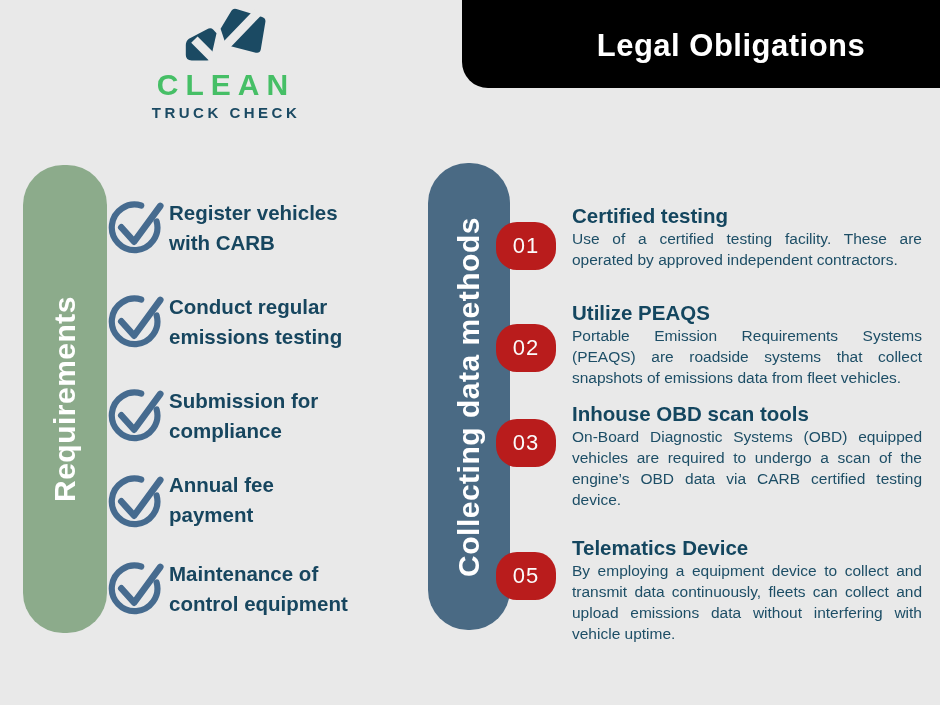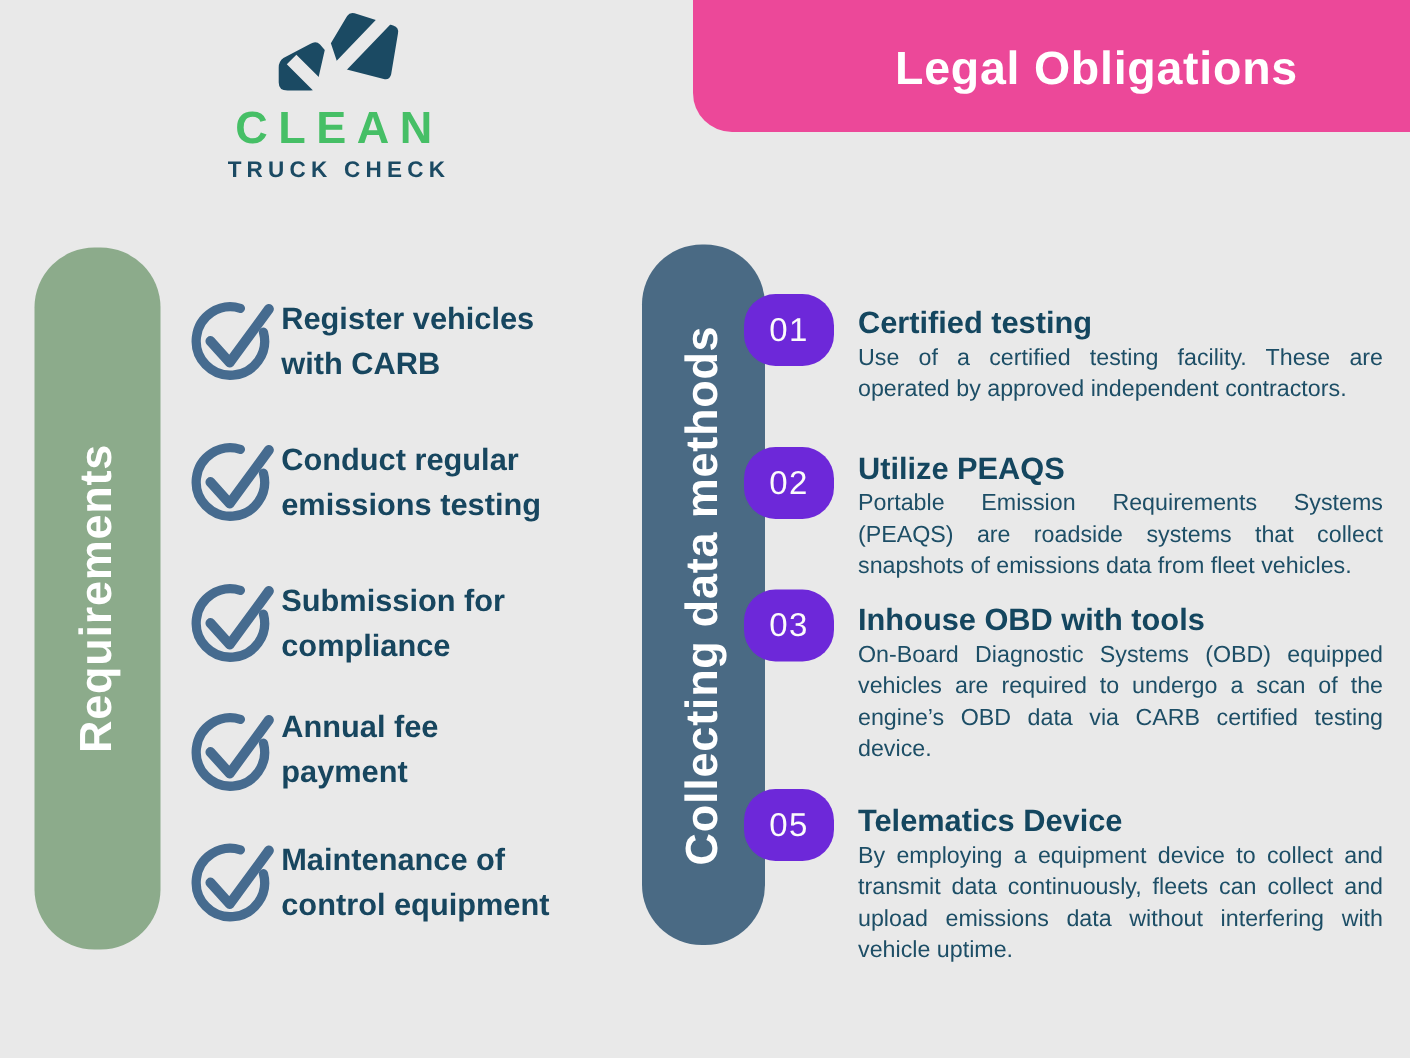--- a/index.html
+++ b/index.html
@@ -8,21 +8,21 @@
     font-family: "Liberation Sans", sans-serif;
     background: #e9e9e9;
     position: relative;
     overflow: hidden;
   }
   .stage { position: absolute; inset: 0; width: 940px; height: 705px; }
 
   
   .header-bar {
     position: absolute; left: 462px; top: 0; width: 478px; height: 88px;
-    background: #ec4899;
+    background: #000000;
     border-radius: 0 0 0 26px;
     display: flex; align-items: center; justify-content: center;
     padding-left: 60px; padding-top: 4px;
   }
   .header-title {
     color: #ffffff; font-size: 31px; font-weight: bold; letter-spacing: .5px;
   }
 
   
   .logo { position: absolute; left: 126px; top: 8px; width: 200px; text-align: center; }
@@ -44,37 +44,37 @@
   .pill-green { left: 23px; top: 165px; width: 84px; height: 468px; background: #8cab8b; }
   .pill-blue  { left: 428px; top: 163px; width: 82px; height: 467px; background: #4a6a84; }
   .pill-label {
     transform: rotate(-90deg); white-space: nowrap;
     color: #ffffff; font-size: 30px; font-weight: bold; letter-spacing: .5px;
   }
 
   
   .req-row {
     position: absolute; left: 108px; width: 290px;
-    display: flex; align-items: flex-start; gap: 4px; justify-content: center;
+    display: flex; align-items: flex-start; gap: 4px;
   }
   .req-row.center { align-items: center; }
   .check-icon { width: 57px; height: 57px; flex: 0 0 57px; }
   .req-text {
     color: #17465f; font-size: 20.5px; font-weight: bold; line-height: 30px;
     width: 192px; padding-top: 1px;
   }
   .r1 { top: 197px; } .r2 { top: 291px; } .r3 { top: 385px; }
   .r4 { top: 469px; height: 60px; } .r5 { top: 558px; }
 
   
   .badge {
     position: absolute; left: 496px; width: 60px; height: 48px;
-    background: #6d28d9; border-radius: 21px;
+    background: #b91c1c; border-radius: 21px;
     display: flex; align-items: center; justify-content: center;
-    color: #fbfbfb; font-size: 22px; letter-spacing: 1px;
+    color: #fbfbfb; font-size: 22px; letter-spacing: 1px; margin-top: 26px;
   }
   .b1 { top: 196px; } .b2 { top: 298px; } .b3 { top: 393px; } .b4 { top: 526px; }
 
   
   .method {
     position: absolute; left: 572px; width: 350px;
   }
   .m1 { top: 203px; } .m2 { top: 300px; } .m3 { top: 401px; } .m4 { top: 535px; }
   .method-title {
     color: #14465f; font-size: 20.5px; font-weight: bold; line-height: 25px;
@@ -164,21 +164,21 @@
     <div class="method-title">Certified testing</div>
     <div class="method-desc">Use of a certified testing facility. These are operated by approved independent contractors.</div>
   </div>
 
   <div class="method m2">
     <div class="method-title">Utilize PEAQS</div>
     <div class="method-desc">Portable Emission Requirements Systems (PEAQS) are roadside systems that collect snapshots of emissions data from fleet vehicles.</div>
   </div>
 
   <div class="method m3">
-    <div class="method-title">Inhouse OBD with tools</div>
+    <div class="method-title">Inhouse OBD scan tools</div>
     <div class="method-desc">On-Board Diagnostic Systems (OBD) equipped vehicles are required to undergo a scan of the engine’s OBD data via CARB certified testing device.</div>
   </div>
 
   <div class="method m4">
     <div class="method-title">Telematics Device</div>
     <div class="method-desc">By employing a equipment device to collect and transmit data continuously, fleets can collect and upload emissions data without interfering with vehicle uptime.</div>
   </div>
 
 </div>
 

